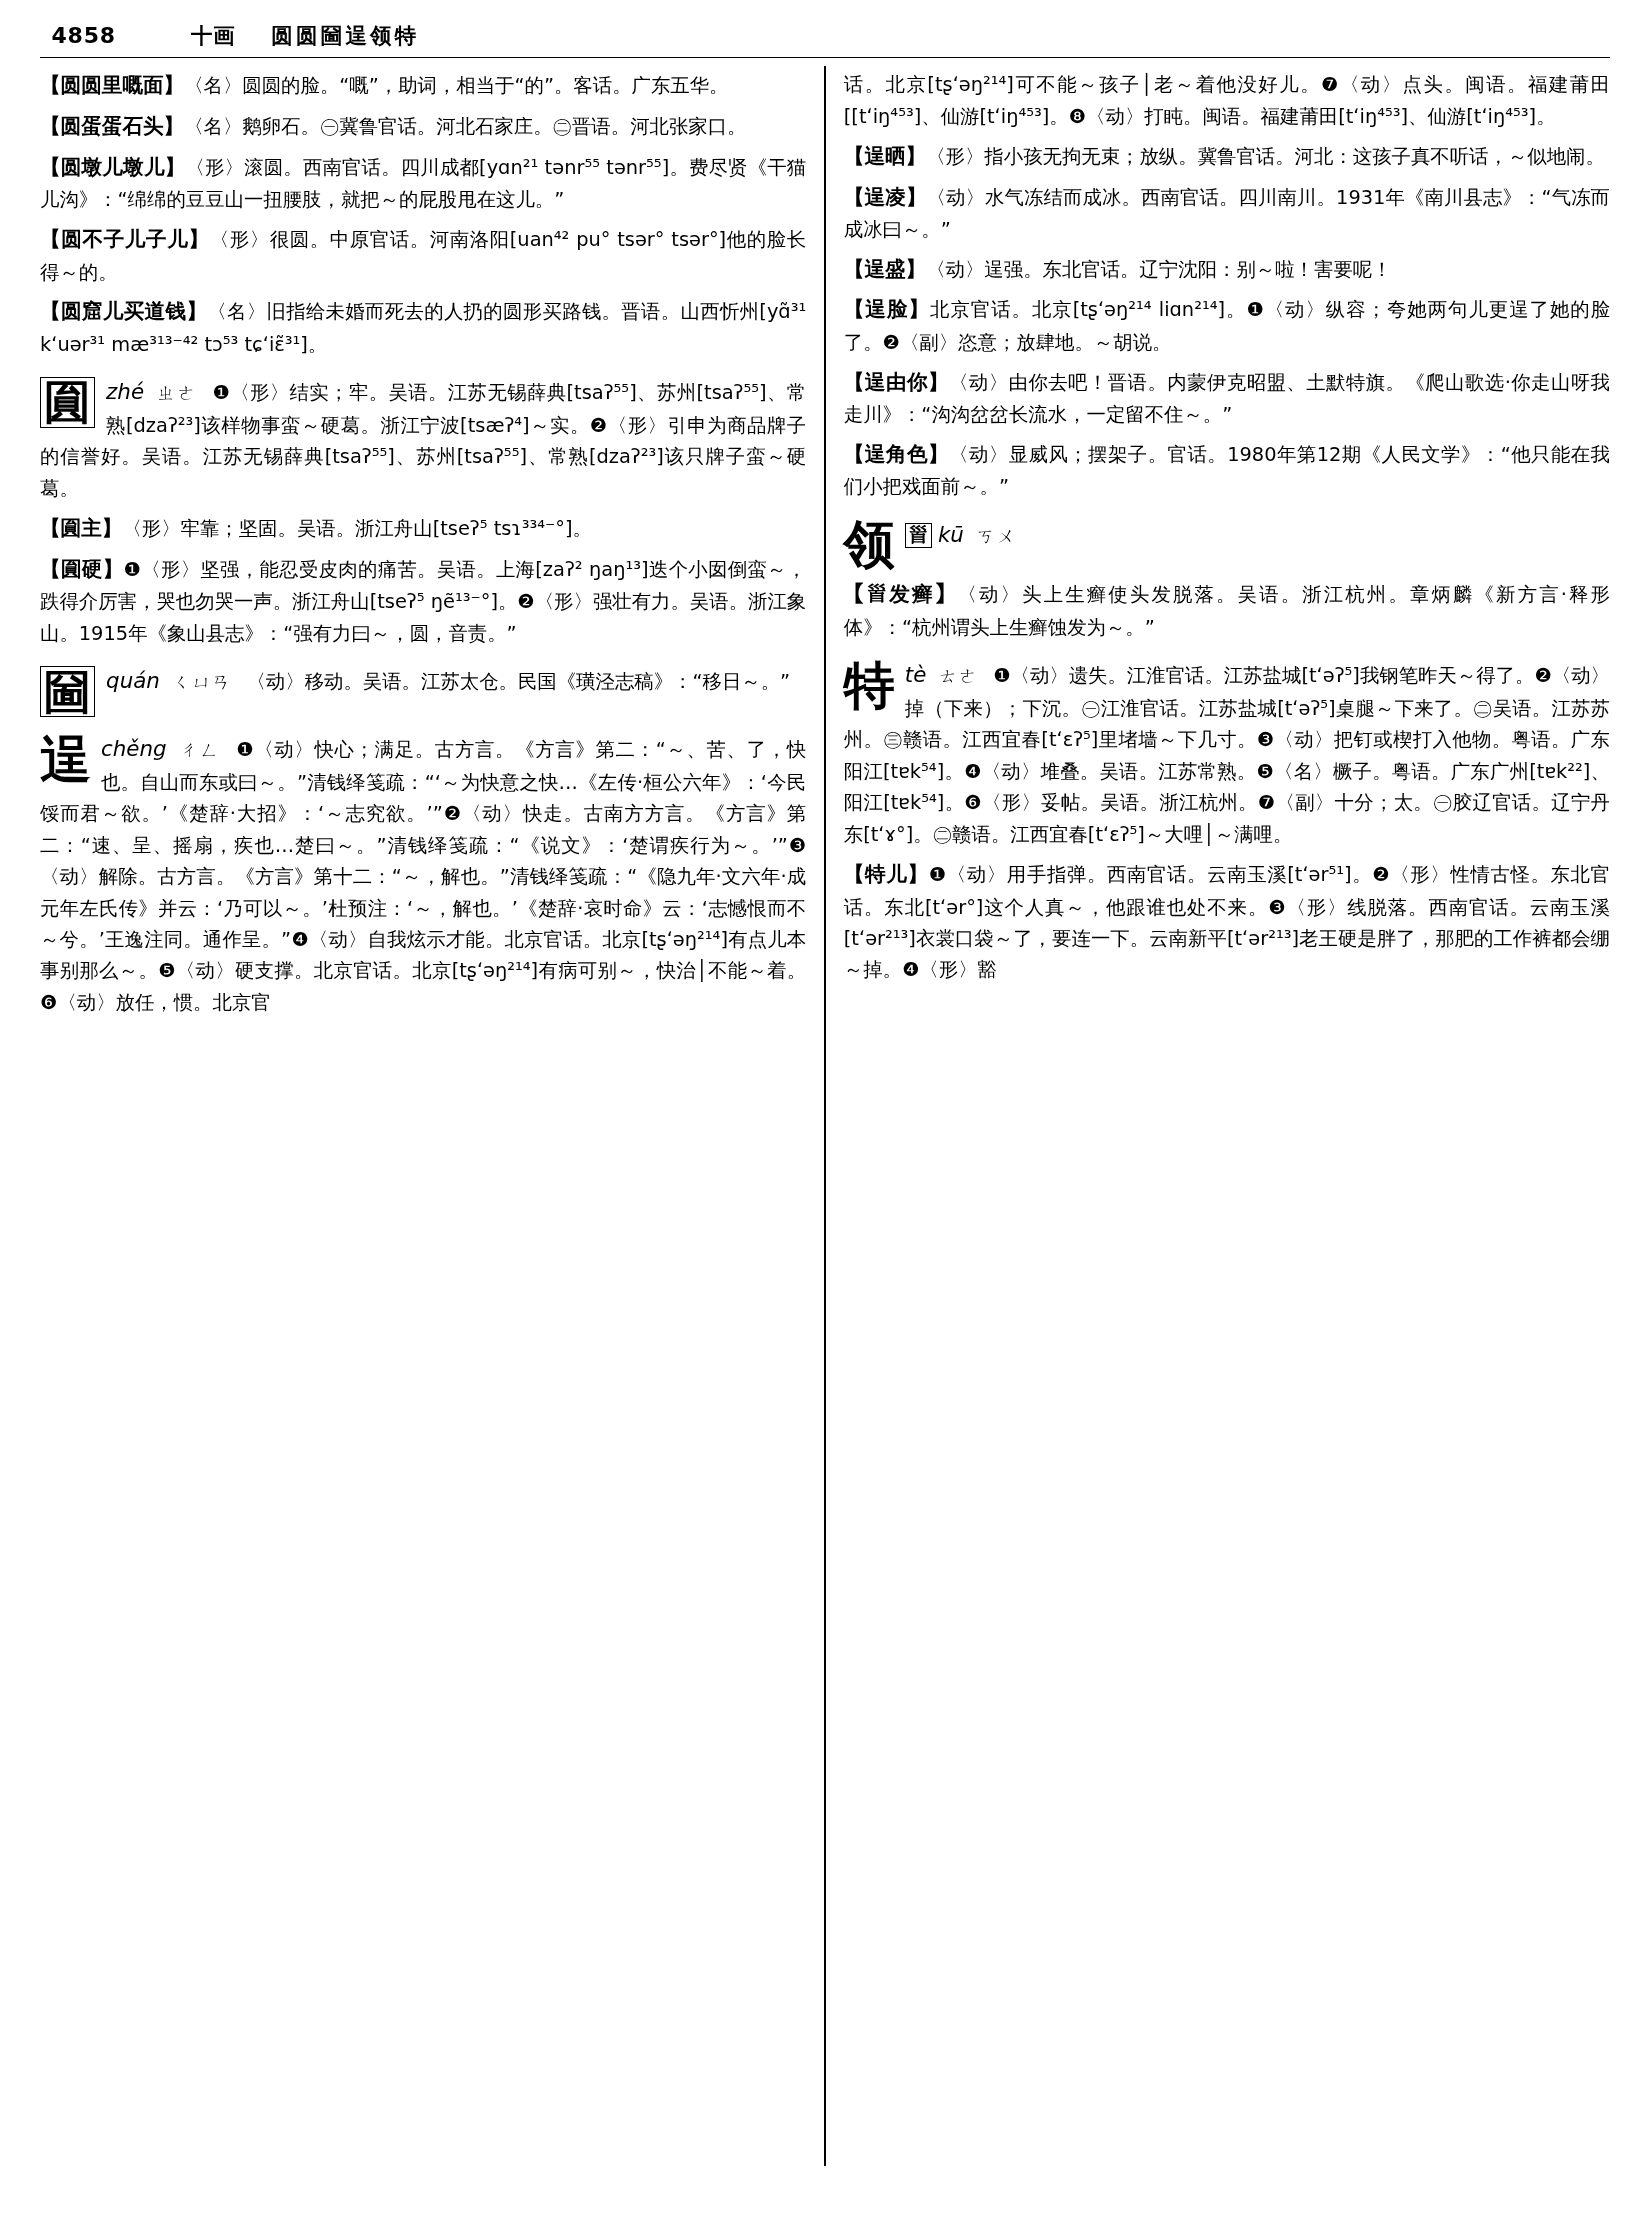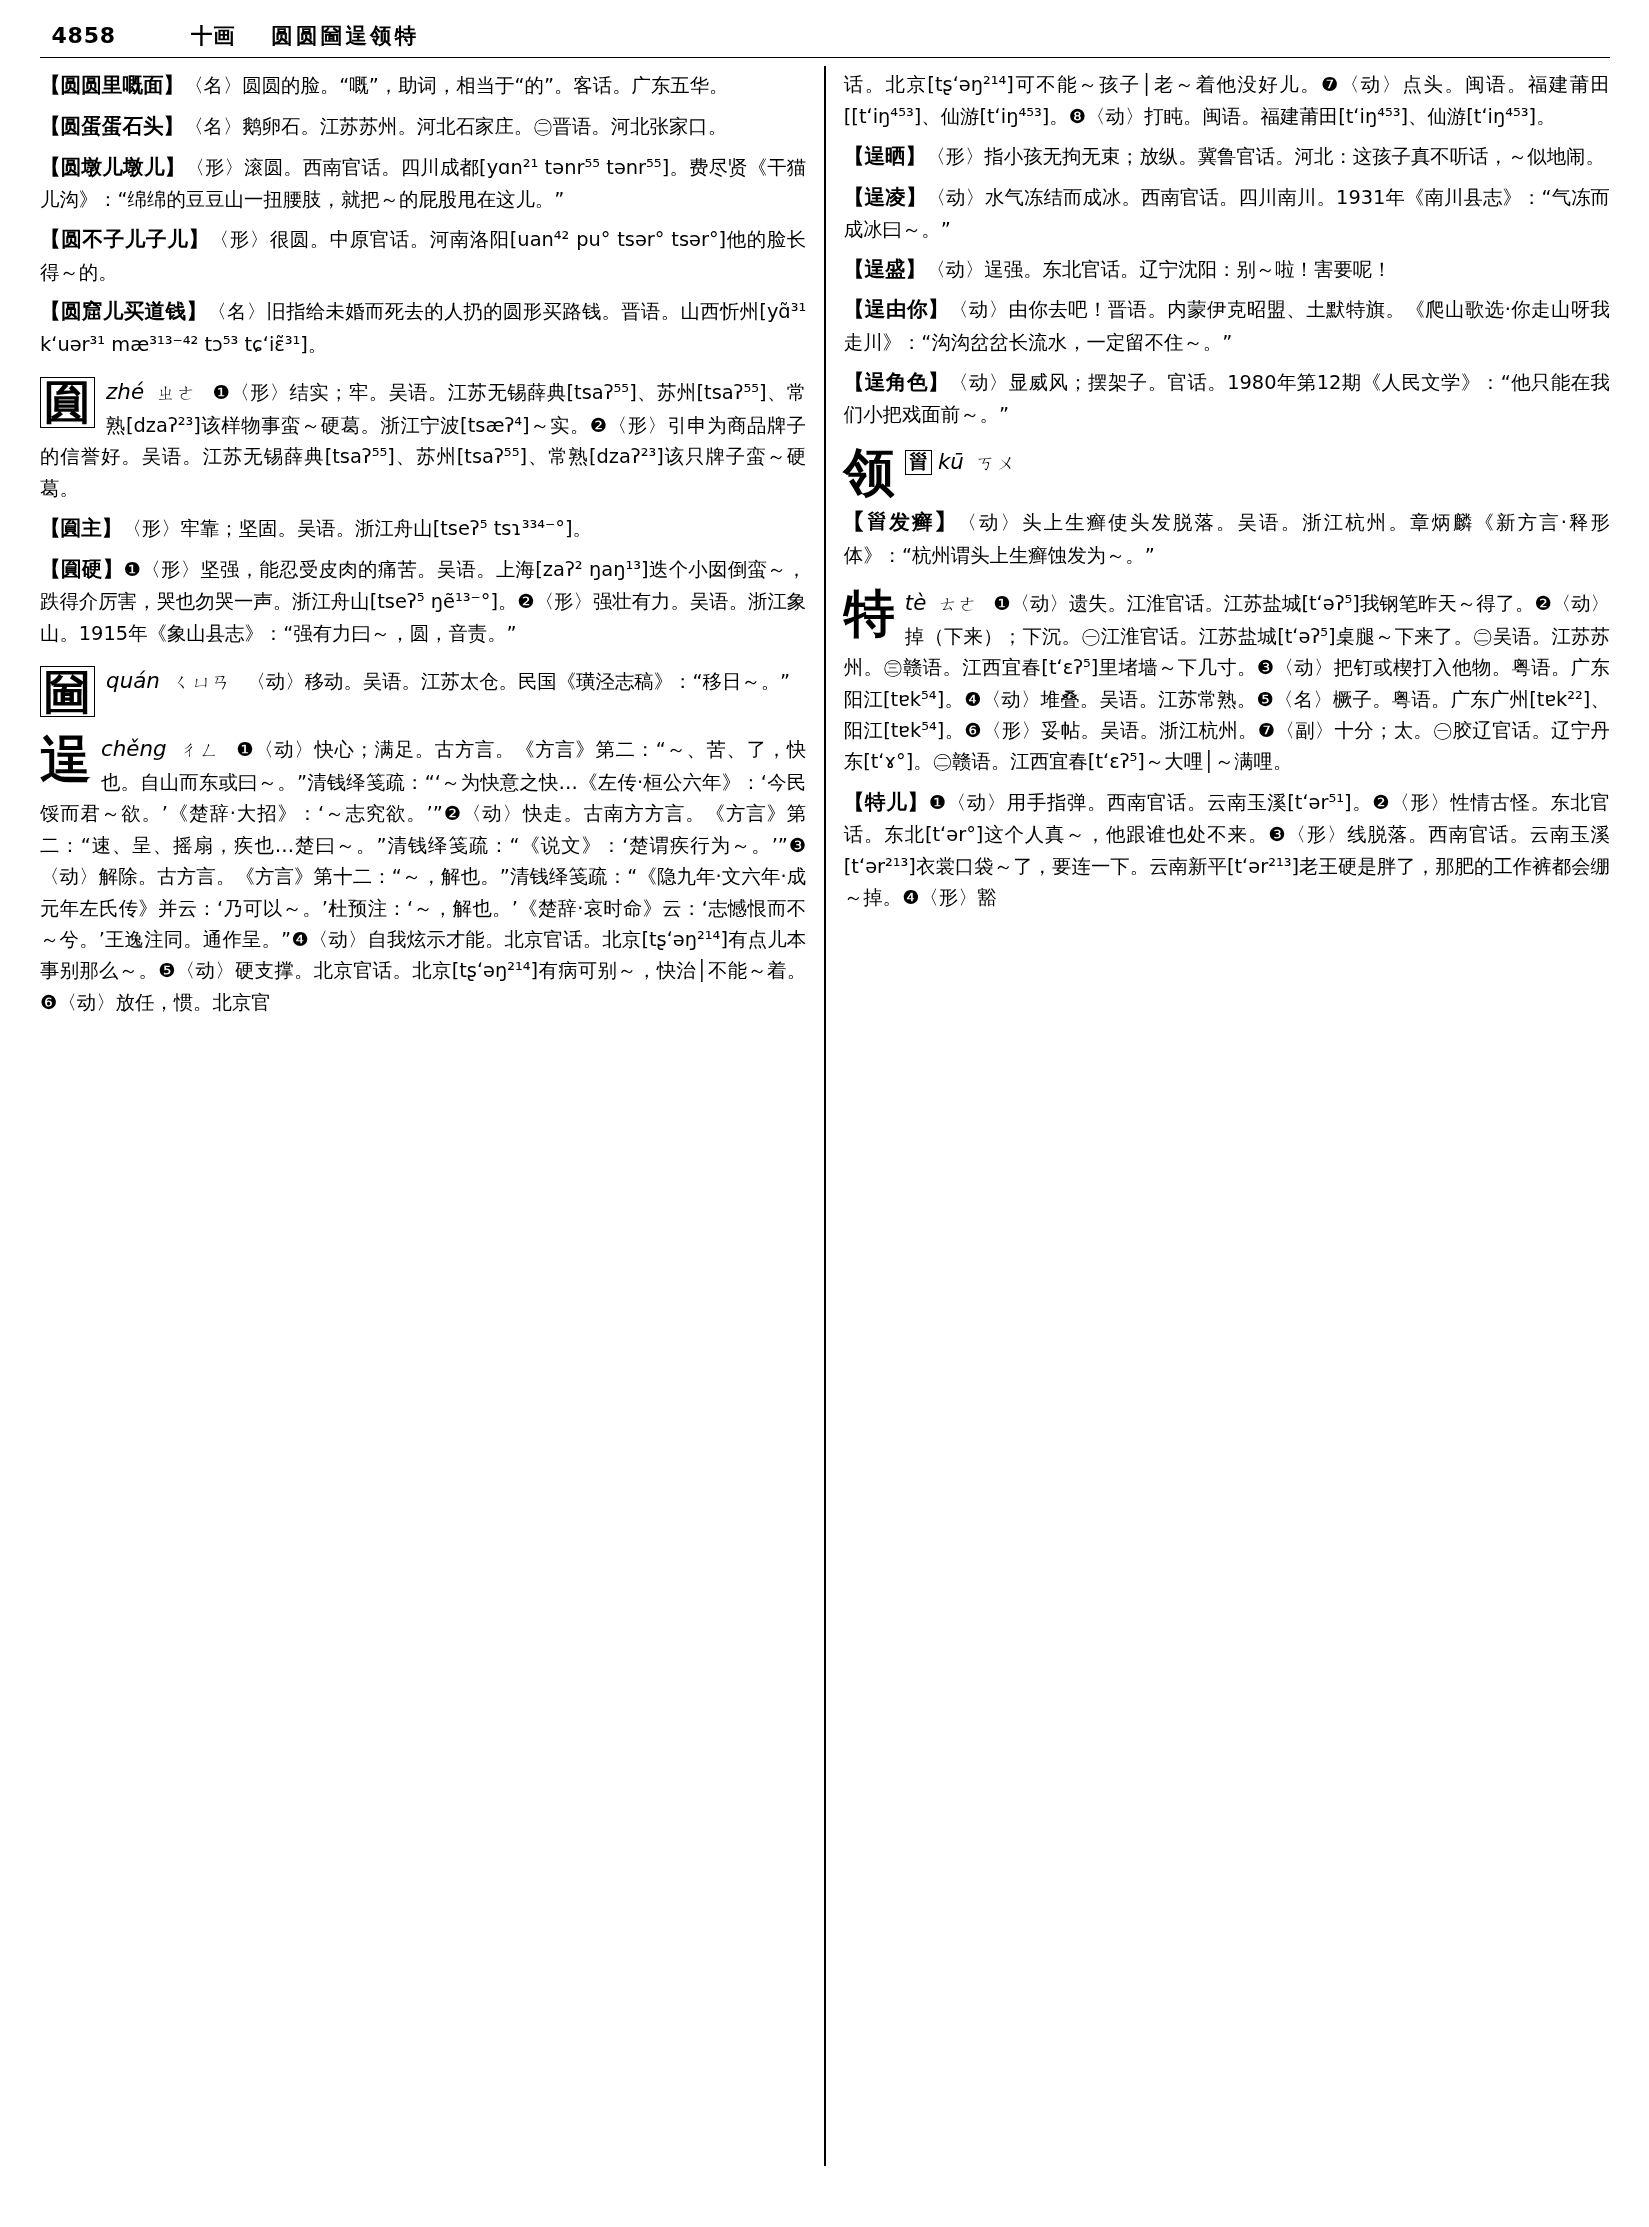--- a/index.html
+++ b/index.html
@@ -108,21 +108,21 @@
   <div class="rule"></div>
 
   <div class="cols">
 
     <div class="col left">
 
       <div class="entry">
         <span class="hw">【圆圆里嘅面】</span><span>〈名〉圆圆的脸。“嘅”，助词，相当于“的”。客话。广东五华。</span>
       </div>
       <div class="entry">
-        <span class="hw">【圆蛋蛋石头】</span><span>〈名〉鹅卵石。江苏苏州。河北石家庄。㊁晋语。河北张家口。</span>
+        <span class="hw">【圆蛋蛋石头】</span><span>〈名〉鹅卵石。㊀冀鲁官话。河北石家庄。㊁晋语。河北张家口。</span>
       </div>
       <div class="entry">
         <span class="hw">【圆墩儿墩儿】</span><span>〈形〉滚圆。西南官话。四川成都[yɑn²¹ tənr⁵⁵ tənr⁵⁵]。费尽贤《干猫儿沟》：“绵绵的豆豆山一扭腰肢，就把～的屁股甩在这儿。”</span>
       </div>
       <div class="entry">
         <span class="hw">【圆不子儿子儿】</span><span>〈形〉很圆。中原官话。河南洛阳[uan⁴² pu° tsər° tsər°]他的脸长得～的。</span>
       </div>
       <div class="entry">
         <span class="hw">【圆窟儿买道钱】</span><span>〈名〉旧指给未婚而死去的人扔的圆形买路钱。晋语。山西忻州[yɑ̃³¹ kʻuər³¹ mæ³¹³⁻⁴² tɔ⁵³ tɕʻiɛ̃³¹]。</span>
       </div>
@@ -166,20 +166,23 @@
       <div class="entry">
         <span class="hw">【逞晒】</span><span>〈形〉指小孩无拘无束；放纵。冀鲁官话。河北：这孩子真不听话，～似地闹。</span>
       </div>
       <div class="entry">
         <span class="hw">【逞凌】</span><span>〈动〉水气冻结而成冰。西南官话。四川南川。1931年《南川县志》：“气冻而成冰曰～。”</span>
       </div>
       <div class="entry">
         <span class="hw">【逞盛】</span><span>〈动〉逞强。东北官话。辽宁沈阳：别～啦！害要呢！</span>
       </div>
       <div class="entry">
+        <span class="hw">【逞脸】</span><span>北京官话。北京[tʂʻəŋ²¹⁴ liɑn²¹⁴]。❶〈动〉纵容；夸她两句儿更逞了她的脸了。❷〈副〉恣意；放肆地。～胡说。</span>
+      </div>
+      <div class="entry">
         <span class="hw">【逞由你】</span><span>〈动〉由你去吧！晋语。内蒙伊克昭盟、土默特旗。《爬山歌选·你走山呀我走川》：“沟沟岔岔长流水，一定留不住～。”</span>
       </div>
       <div class="entry">
         <span class="hw">【逞角色】</span><span>〈动〉显威风；摆架子。官话。1980年第12期《人民文学》：“他只能在我们小把戏面前～。”</span>
       </div>
 
       <div class="bigentry clearfix">
         <span class="bigchar">领</span>
         <span class="boxhw">𩠐</span>
         <span class="pinyin">kū</span>

